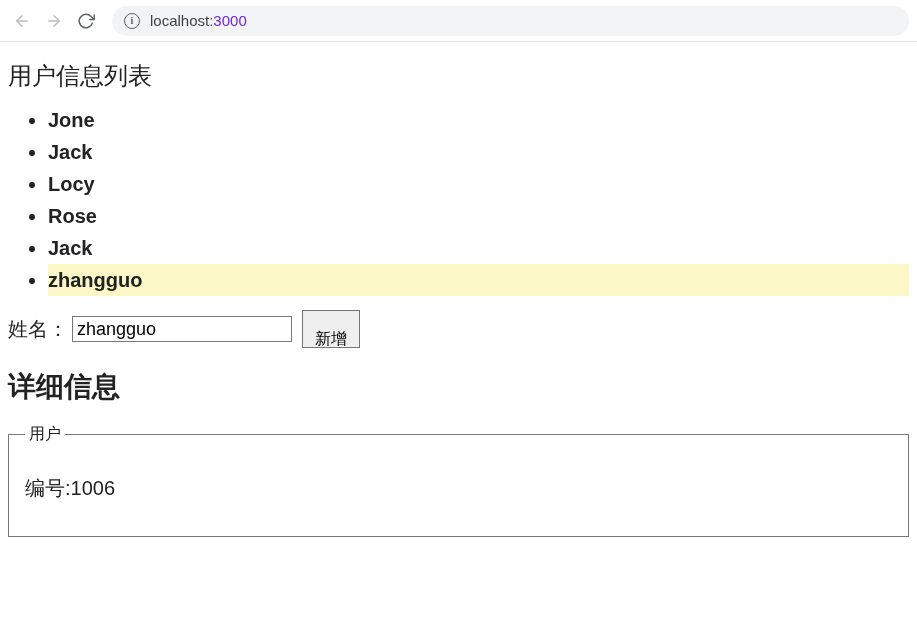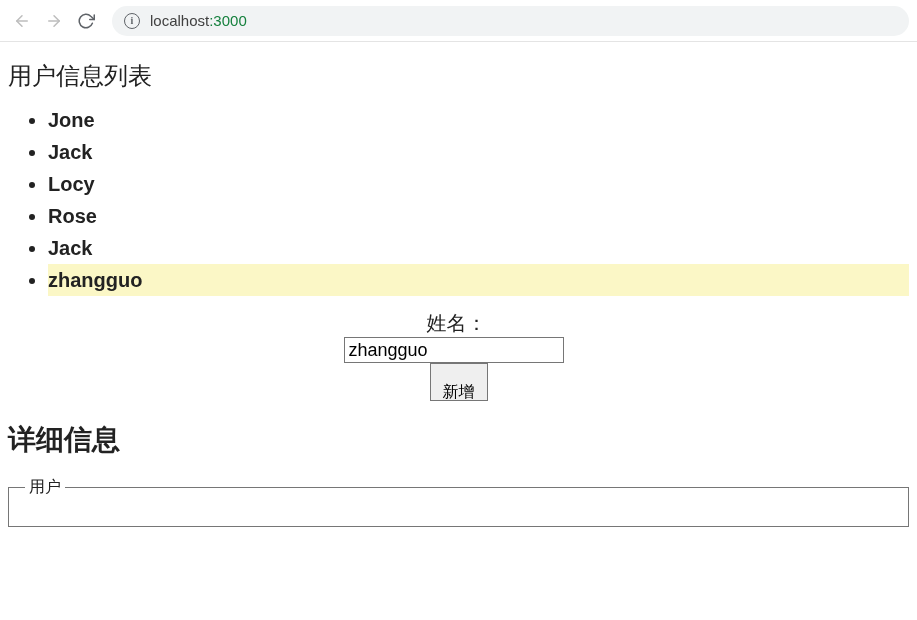--- a/index.html
+++ b/index.html
@@ -59,21 +59,21 @@
       font-size: 10px;
       font-weight: bold;
       color: #5f6368;
       margin-right: 10px;
       font-family: serif;
     }
     .addr-host {
       color: #404040;
     }
     .addr-port {
-      color: #15803d;
+      color: #6d28d9;
     }
     
     .page {
       padding: 10px 8px 20px 8px;
     }
     .list-title {
       font-size: 24px;
       margin: 8px 0 8px 0;
     }
     ul.user-list {
@@ -88,21 +88,20 @@
       cursor: pointer;
     }
     ul.user-list li.selected {
       background: #fbf7c6;
     }
     .form-row {
       margin: 6px 0 10px 0;
       font-size: 20px;
       display: flex;
       align-items: center;
-      flex-direction: column;
     }
     .form-row label {
       margin-right: 4px;
     }
     .form-row input[type="text"] {
       font-size: 18px;
       padding: 2px 4px;
       width: 220px;
       height: 26px;
       border: 1px solid #767676;
@@ -186,14 +185,17 @@
   <div class="form-row">
     <label>姓名：</label>
     <input type="text" value="zhangguo" style="">
     <button>新增</button>
   </div>
 
   <h2 class="detail-heading">详细信息</h2>
 
   <fieldset class="detail-box">
     <legend>用户</legend>
+    <div class="detail-field">
+      <span>编号:</span><span>1006</span>
+    </div>
   </fieldset>
 </div>
 
 </body></html>

